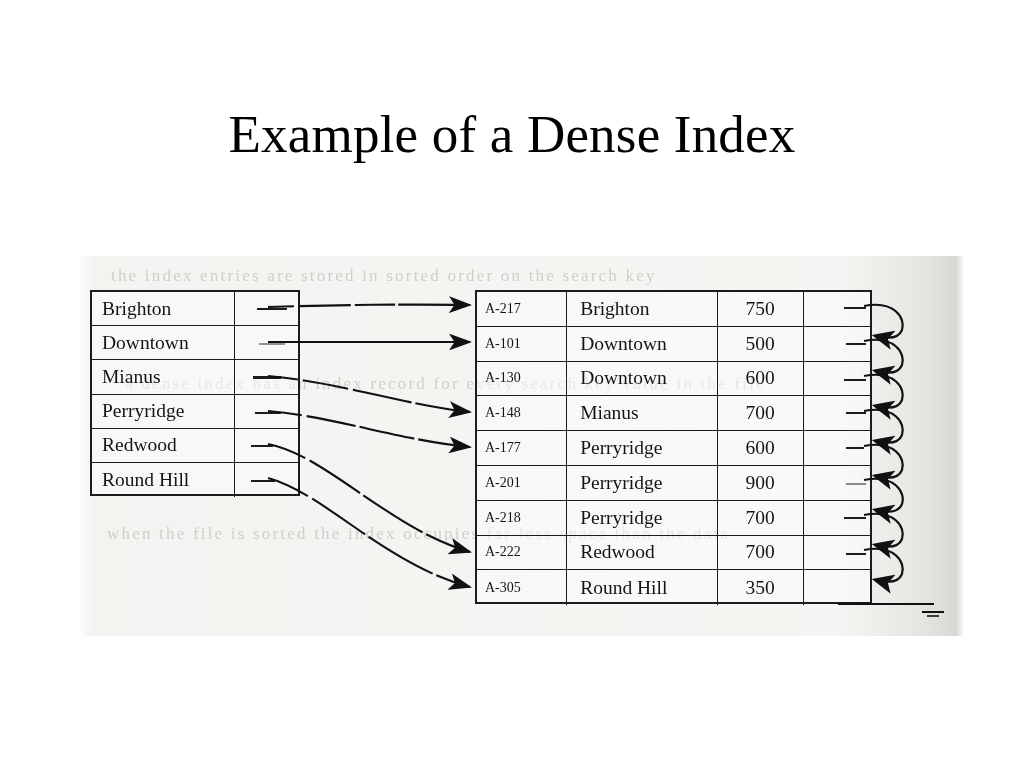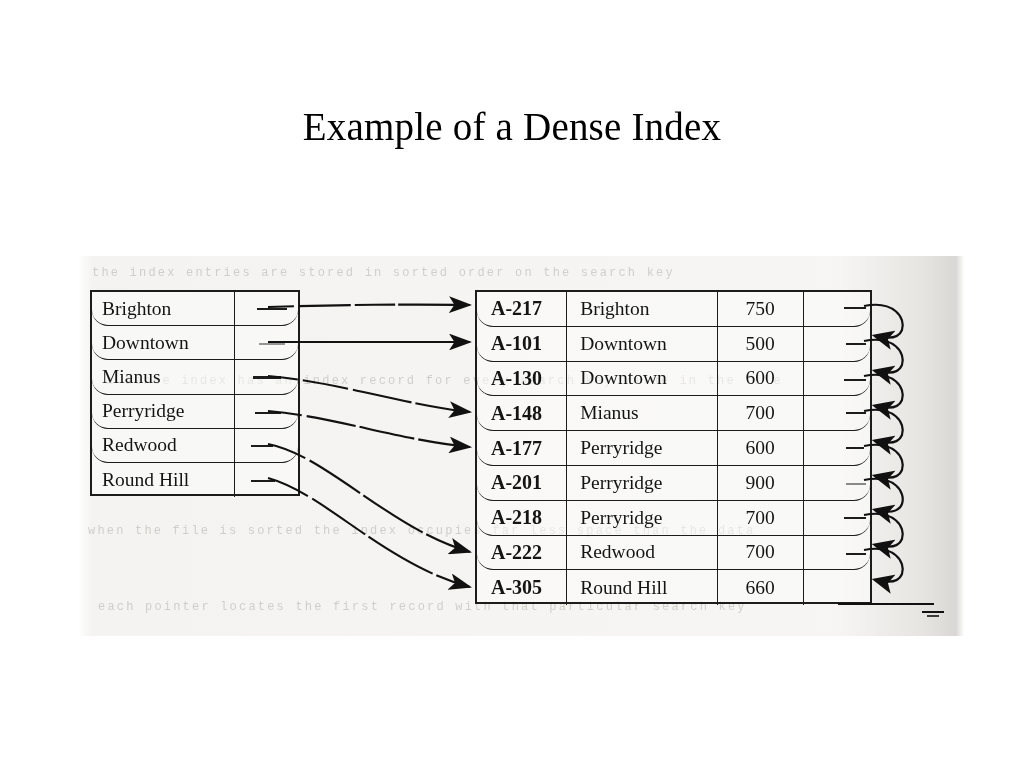--- a/index.html
+++ b/index.html
@@ -16,21 +16,21 @@
   }
 
   
   #slide-title {
     position: absolute;
     left: 0;
     top: 104px;
     width: 1024px;
     text-align: center;
     font-family: "Liberation Serif", serif;
-    font-size: 39px;
+    font-size: 53px;
     font-weight: 400;
     color: #000000;
     letter-spacing: 0.2px;
     white-space: nowrap;
   }
 
   
   #figure {
     position: absolute;
     left: 78px;
@@ -50,41 +50,41 @@
         rgba(243,242,239,0.75) 760px,
         rgba(228,227,224,0.95) 845px,
         rgba(210,209,206,0.85) 878px,
         rgba(248,248,247,0.2) 886px);
   }
 
   
   .ghost {
     position: absolute;
     color: rgba(120,118,114,0.30);
-    font-family: Liberation Mono, monospace;
-    font-size: 12px;
+    font-family: Liberation Serif, serif;
+    font-size: 17px;
     letter-spacing: 2.2px;
     white-space: nowrap;
     user-select: none;
+    margin-left: 19px;
   }
 
   
   .tbl {
     position: absolute;
     border: 2px solid #1c1c1c;
     box-sizing: border-box;
     background: rgba(252,252,251,0.55);
   }
   .row {
     position: relative;
     box-sizing: border-box;
     border-bottom: 1.6px solid #1c1c1c;
     display: flex;
     align-items: center;
-    border-radius: 16px;
   }
   .row:last-child { border-bottom: none; }
 
   .cell {
     box-sizing: border-box;
     height: 100%;
     display: flex;
     align-items: center;
     font-family: "Liberation Serif", serif;
     color: #141414;
@@ -111,23 +111,22 @@
   
   #records-table {
     left: 397px;
     top: 34px;
     width: 397px;
     height: 314px;
   }
   #records-table .row { height: 34.8px; }
   #records-table .c-acct {
     width: 91px;
-    padding-left: 14px;
-    font-size: 20px;
-    font-weight: bold;
+    padding-left: 8px;
+    font-size: 14px;
   }
   #records-table .c-branch {
     width: 152px;
     padding-left: 13px;
     font-size: 19.5px;
   }
   #records-table .c-bal {
     width: 87px;
     justify-content: center;
     font-size: 19.5px;
@@ -155,21 +154,20 @@
 
 <div id="slide-title">Example of a Dense Index</div>
 
 <div id="figure">
 
   <div class="scan-bg"></div>
 
   <div class="ghost" style="left:14px;  top:10px;  width:830px;">the index entries are stored in sorted order on the search key</div>
   <div class="ghost" style="left:28px;  top:118px; width:760px;">a dense index has an index record for every search key value in the file</div>
   <div class="ghost" style="left:10px;  top:268px; width:800px;">when the file is sorted the index occupies far less space than the data</div>
-  <div class="ghost" style="left:20px;  top:344px; width:790px;">each pointer locates the first record with that particular search key</div>
 
   <div id="index-table" class="tbl">
 
     <div class="row">
       <div class="cell c-name vdiv">Brighton</div>
       <div class="cell c-ptr">
         <span class="stub" style="left:22px; top:16px; width:30px;"></span>
       </div>
     </div>
 
@@ -279,21 +277,21 @@
       <div class="cell c-branch vdiv">Redwood</div>
       <div class="cell c-bal vdiv">700</div>
       <div class="cell c-ptr">
         <span class="stub" style="right:4px; top:17px; width:20px;"></span>
       </div>
     </div>
 
     <div class="row">
       <div class="cell c-acct vdiv">A-305</div>
       <div class="cell c-branch vdiv">Round Hill</div>
-      <div class="cell c-bal vdiv">660</div>
+      <div class="cell c-bal vdiv">350</div>
       <div class="cell c-ptr"></div>
     </div>
   </div>
 
   <svg id="links" viewBox="0 0 886 380">
     <defs>
       <marker id="ah" markerWidth="11" markerHeight="8" refX="10" refY="4" orient="auto">
         <path d="M0,0 L11,4 L0,8 L2.6,4 Z" fill="#111111"></path>
       </marker>
     </defs>

